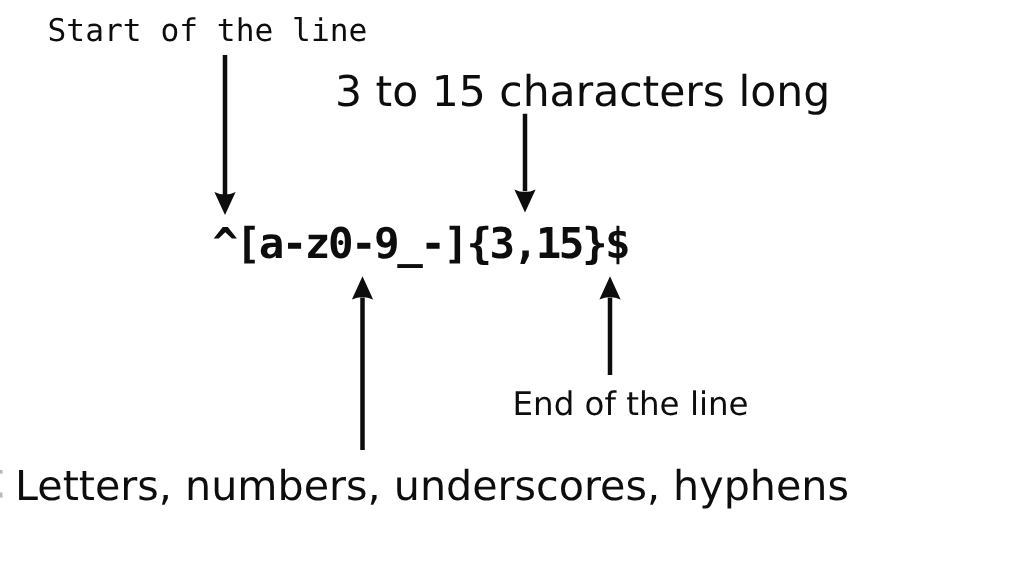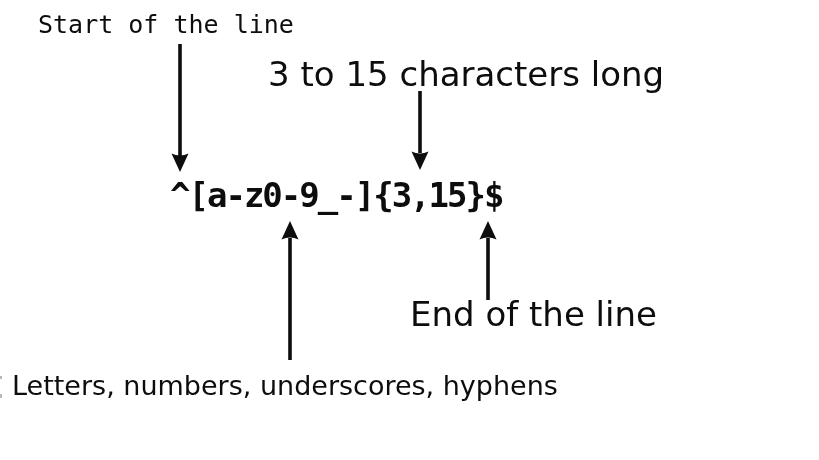--- a/index.html
+++ b/index.html
@@ -42,27 +42,27 @@
     top: 178px;
     font-size: 34px;
     font-weight: bold;
     letter-spacing: -2px;
     line-height: 1;
     white-space: pre;
     font-family: "DejaVu Sans Mono", "Liberation Mono", monospace;
   }
   #lbl-end {
     left: 410px;
-    top: 297px;
-    font-size: 34px;
+    top: 311px;
+    font-size: 26px;
   }
   #lbl-charset {
     left: 12px;
     top: 372px;
-    font-size: 27px;
+    font-size: 33px;
   }
   .arrows {
     position: absolute;
     left: 0;
     top: 0;
     width: 819px;
     height: 460px;
     pointer-events: none;
   }
   .edge-mark {

